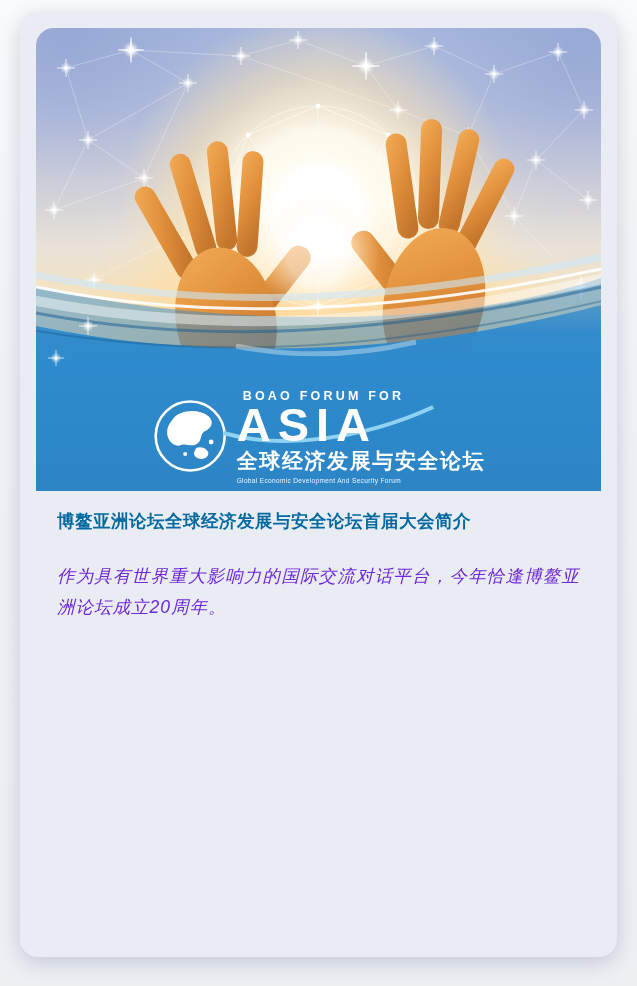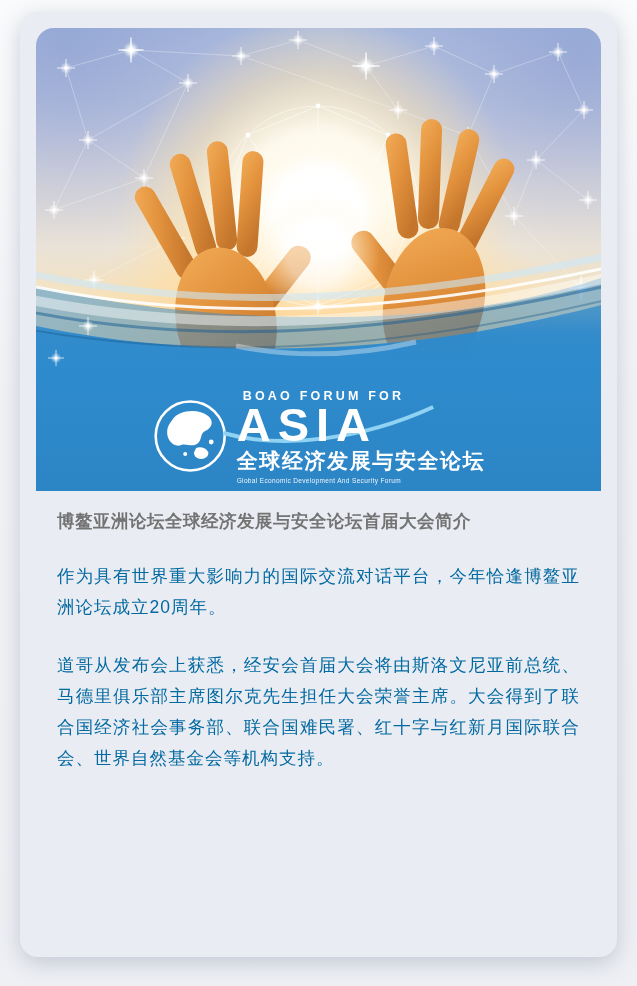--- a/index.html
+++ b/index.html
@@ -27,26 +27,26 @@
   }
   .logo-text{display:flex;flex-direction:column;align-items:flex-start;}
   .logo-top{font-size:12.5px;letter-spacing:3.2px;font-weight:600;margin-left:6px;}
   .logo-asia{position:relative;font-size:47px;font-weight:bold;letter-spacing:7px;line-height:0.92;}
   .logo-asia .swoosh{position:absolute;left:-14px;top:0;width:210px;height:46px;overflow:visible;}
   .logo-asia span{position:relative;}
   .logo-cn{font-size:21px;font-weight:bold;letter-spacing:1.6px;margin-top:1px;}
   .logo-en{font-size:6.5px;letter-spacing:0.35px;opacity:0.92;margin-top:2px;}
   .content{padding:0 37px 26px 37px;}
   .article-title{
-    margin:17px 0 8px 0;font-size:17.5px;font-weight:bold;color:#737373;
+    margin:17px 0 8px 0;font-size:17.5px;font-weight:bold;color:#0369a1;
     letter-spacing:0.5px;line-height:26px;
   }
   .content p{
-    margin:27px 0 0 0;font-size:17.5px;color:#0369a1;
-    line-height:31px;letter-spacing:1px;text-align:justify;
+    margin:27px 0 0 0;font-size:17.5px;color:#6d28d9;
+    line-height:31px;letter-spacing:1px;text-align:justify;font-style:italic;
   }
 </style>
 </head>
 <body>
 
 <div class="card">
 
   <div class="hero">
     <svg class="illustration" viewBox="0 0 565 463" xmlns="http://www.w3.org/2000/svg">
       <defs>
@@ -276,16 +276,15 @@
         </div>
         <div class="logo-cn">全球经济发展与安全论坛</div>
         <div class="logo-en">Global Economic Development And Security Forum</div>
       </div>
     </div>
   </div>
 
   <div class="content">
     <h1 class="article-title">博鳌亚洲论坛全球经济发展与安全论坛首届大会简介</h1>
     <p>作为具有世界重大影响力的国际交流对话平台，今年恰逢博鳌亚洲论坛成立20周年。</p>
-    <p>道哥从发布会上获悉，经安会首届大会将由斯洛文尼亚前总统、马德里俱乐部主席图尔克先生担任大会荣誉主席。大会得到了联合国经济社会事务部、联合国难民署、红十字与红新月国际联合会、世界自然基金会等机构支持。</p>
   </div>
 
 </div>
 
 </body></html>

